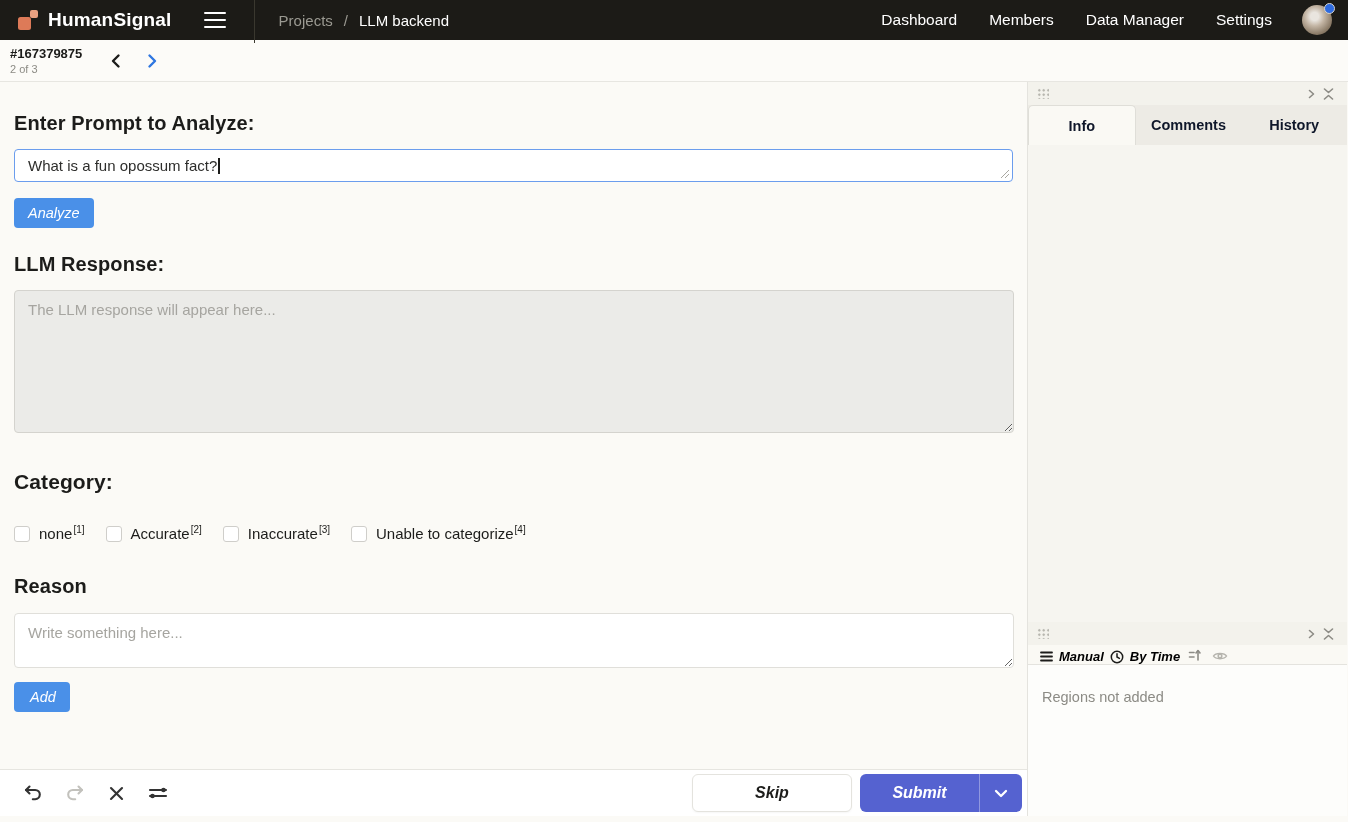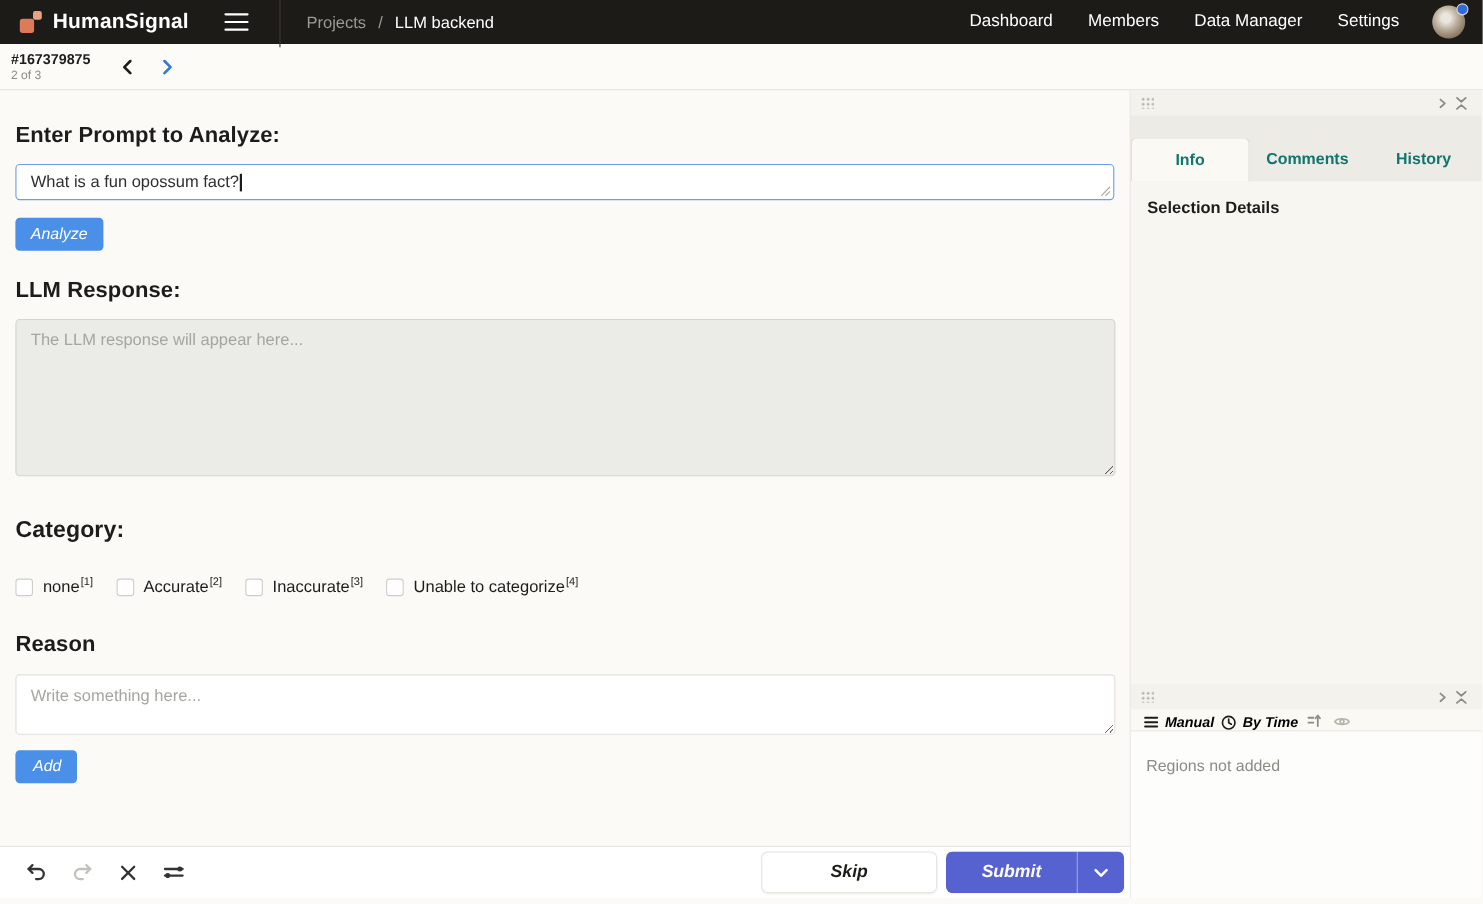--- a/index.html
+++ b/index.html
@@ -84,21 +84,21 @@
   .panel-details { height:540px; display:flex; flex-direction:column; }
   .panel-regions { flex:1; display:flex; flex-direction:column; }
   .panel-header { height:23px; background:#f3f2ec; display:flex; align-items:center; padding:0 9px; }
   .drag-handle { width:12px; height:11px;
     background-image:radial-gradient(circle, #b3b2aa 1.15px, transparent 1.3px);
     background-size:4.5px 4.5px; cursor:grab; }
   .ph-spacer { flex:1; }
   .ph-icon { background:none; border:none; padding:2px 4px; display:flex; align-items:center; }
   .tab-bar { display:flex; background:#edebe5; }
   .tab { height:40px; display:flex; align-items:center; justify-content:center; font-size:14.5px; font-weight:600;
-    color:#0f766e; cursor:pointer;margin-top:20px; }
+    color:#0f172a; cursor:pointer; }
   .tab-bar.three .tab { flex:1; }
   .tab-bar.two .tab { width:110px; }
   .tab.active { background:#faf9f4; border:1px solid #dfded8; border-bottom:none; border-radius:5px 5px 0 0; }
   .tab-filler { flex:1; }
   .details-content { flex:1; background:#f7f6f1; padding:16px 15px; }
   .details-heading { font-size:15px; font-weight:700; }
   .regions-toolbar { height:20px; background:#faf9f4; border-bottom:1px solid #e4e3de; display:flex; align-items:flex-end;
     padding:0 10px; gap:2px; }
   .tool-group { display:flex; align-items:center; gap:6px; font-size:13px; font-weight:700; background:none; border:none; padding:0 2px; }
   .regions-content { flex:1; background:#fdfdfb; padding:24px 14px; font-size:14.5px; color:#8c8b85; }
@@ -255,23 +255,20 @@
               <polyline points="1.5,1 5.5,4.5 9.5,1"></polyline>
               <polyline points="1.5,11 5.5,7.5 9.5,11"></polyline>
             </svg>
         </button>
       </div>
       <div class="tab-bar three">
         <div class="tab active">Info</div>
         <div class="tab">Comments</div>
         <div class="tab">History</div>
       </div>
-      <div class="details-content">
-        <div class="details-heading">Selection Details</div>
-      </div>
     </section>
 
     <section class="panel-regions">
       <div class="panel-header">
         <span class="drag-handle"></span>
         <span class="ph-spacer"></span>
         <button class="ph-icon">
           <svg width="7" height="10" viewBox="0 0 7 10" fill="none" stroke="#8c8b85" stroke-width="1.6" stroke-linecap="round" stroke-linejoin="round">
               <polyline points="1.5,1.5 5.5,5 1.5,8.5"></polyline>
             </svg>

